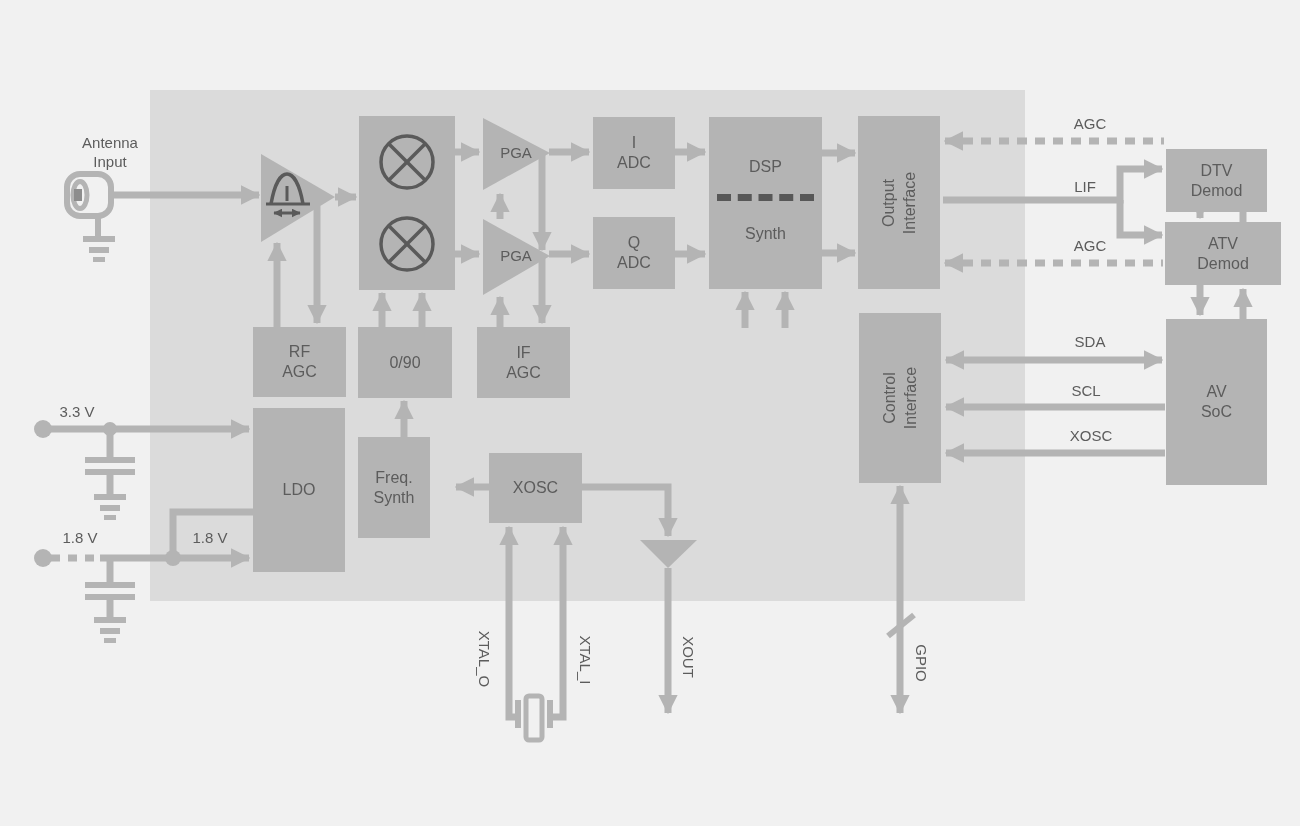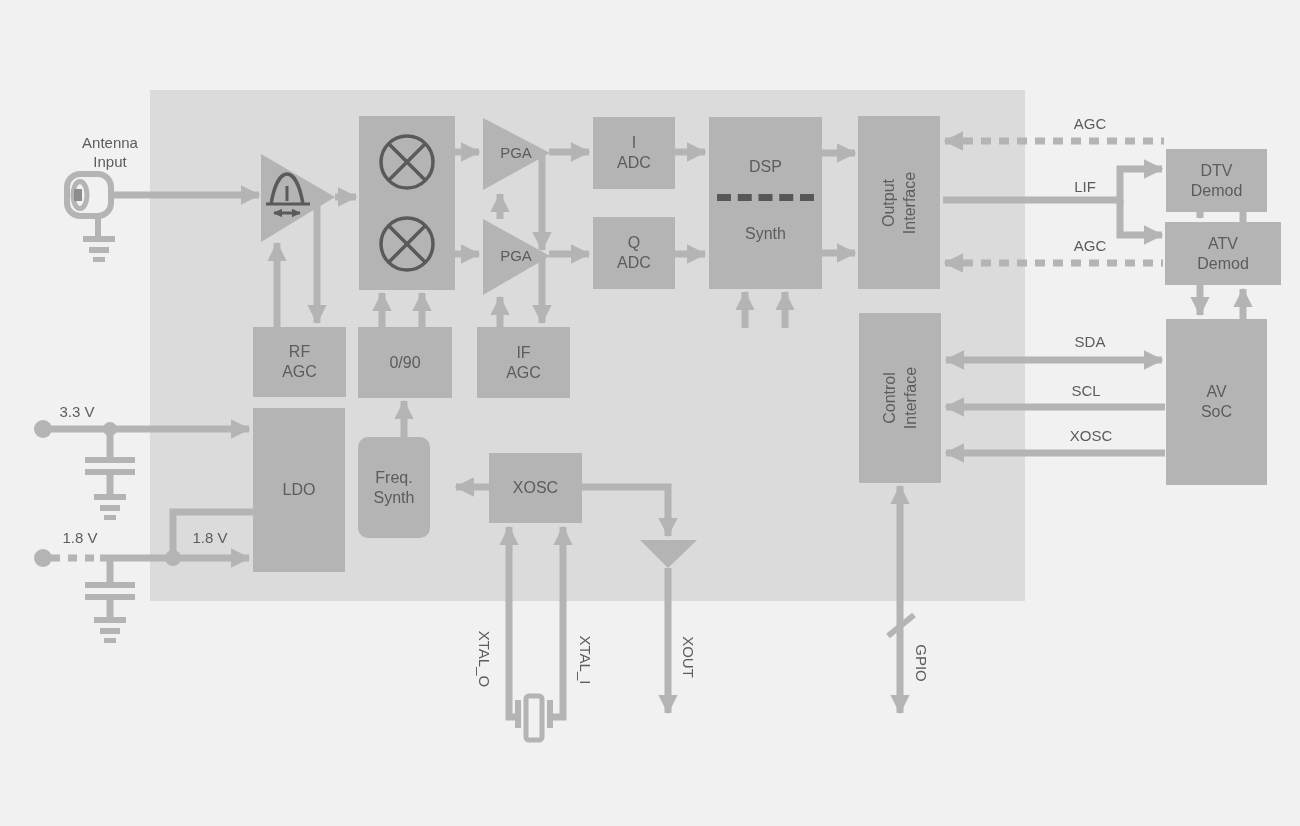--- a/index.html
+++ b/index.html
@@ -181,21 +181,21 @@
 
   <div class="block" style="left:477px; top:327px; width:93px; height:71px;">
       <span class="lbl">IF
 AGC</span>
     </div>
 
   <div class="block" style="left:253px; top:408px; width:92px; height:164px;align-items:center;">
       <span class="lbl">LDO</span>
     </div>
 
-  <div class="block" style="left:358px; top:437px; width:72px; height:101px;border-radius:10px;">
+  <div class="block" style="left:358px; top:437px; width:72px; height:101px;">
       <span class="lbl">Freq.
 Synth</span>
     </div>
 
   <div class="block" style="left:489px; top:453px; width:93px; height:70px;">
       <span class="lbl">XOSC</span>
     </div>
 
   <div class="block" style="left:593px; top:117px; width:82px; height:72px;">
       <span class="lbl">I

